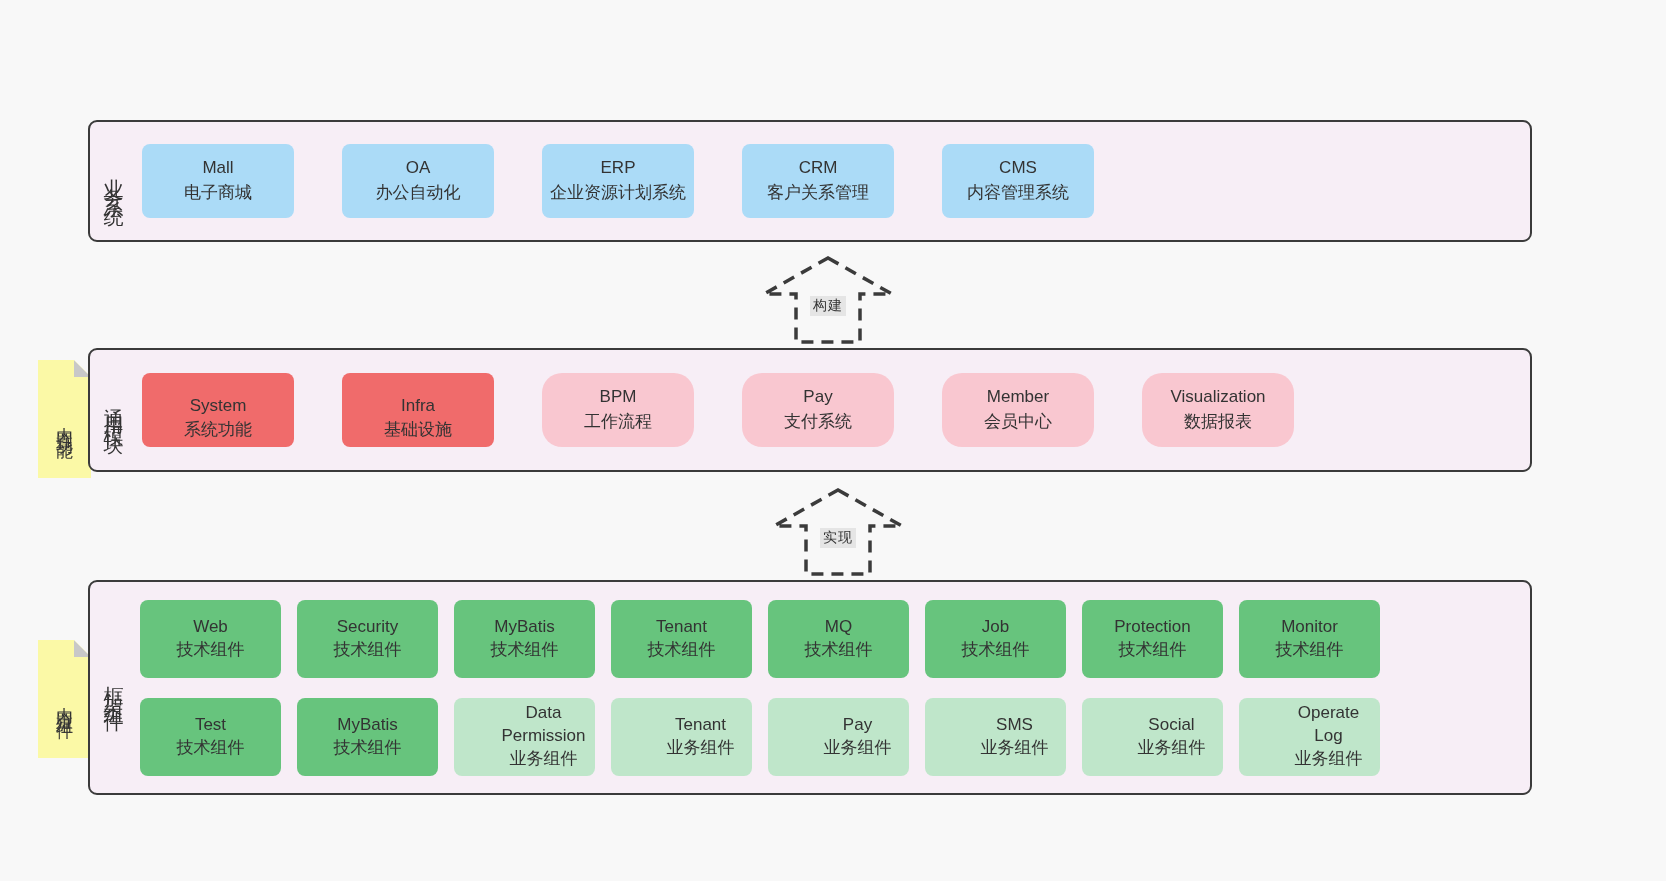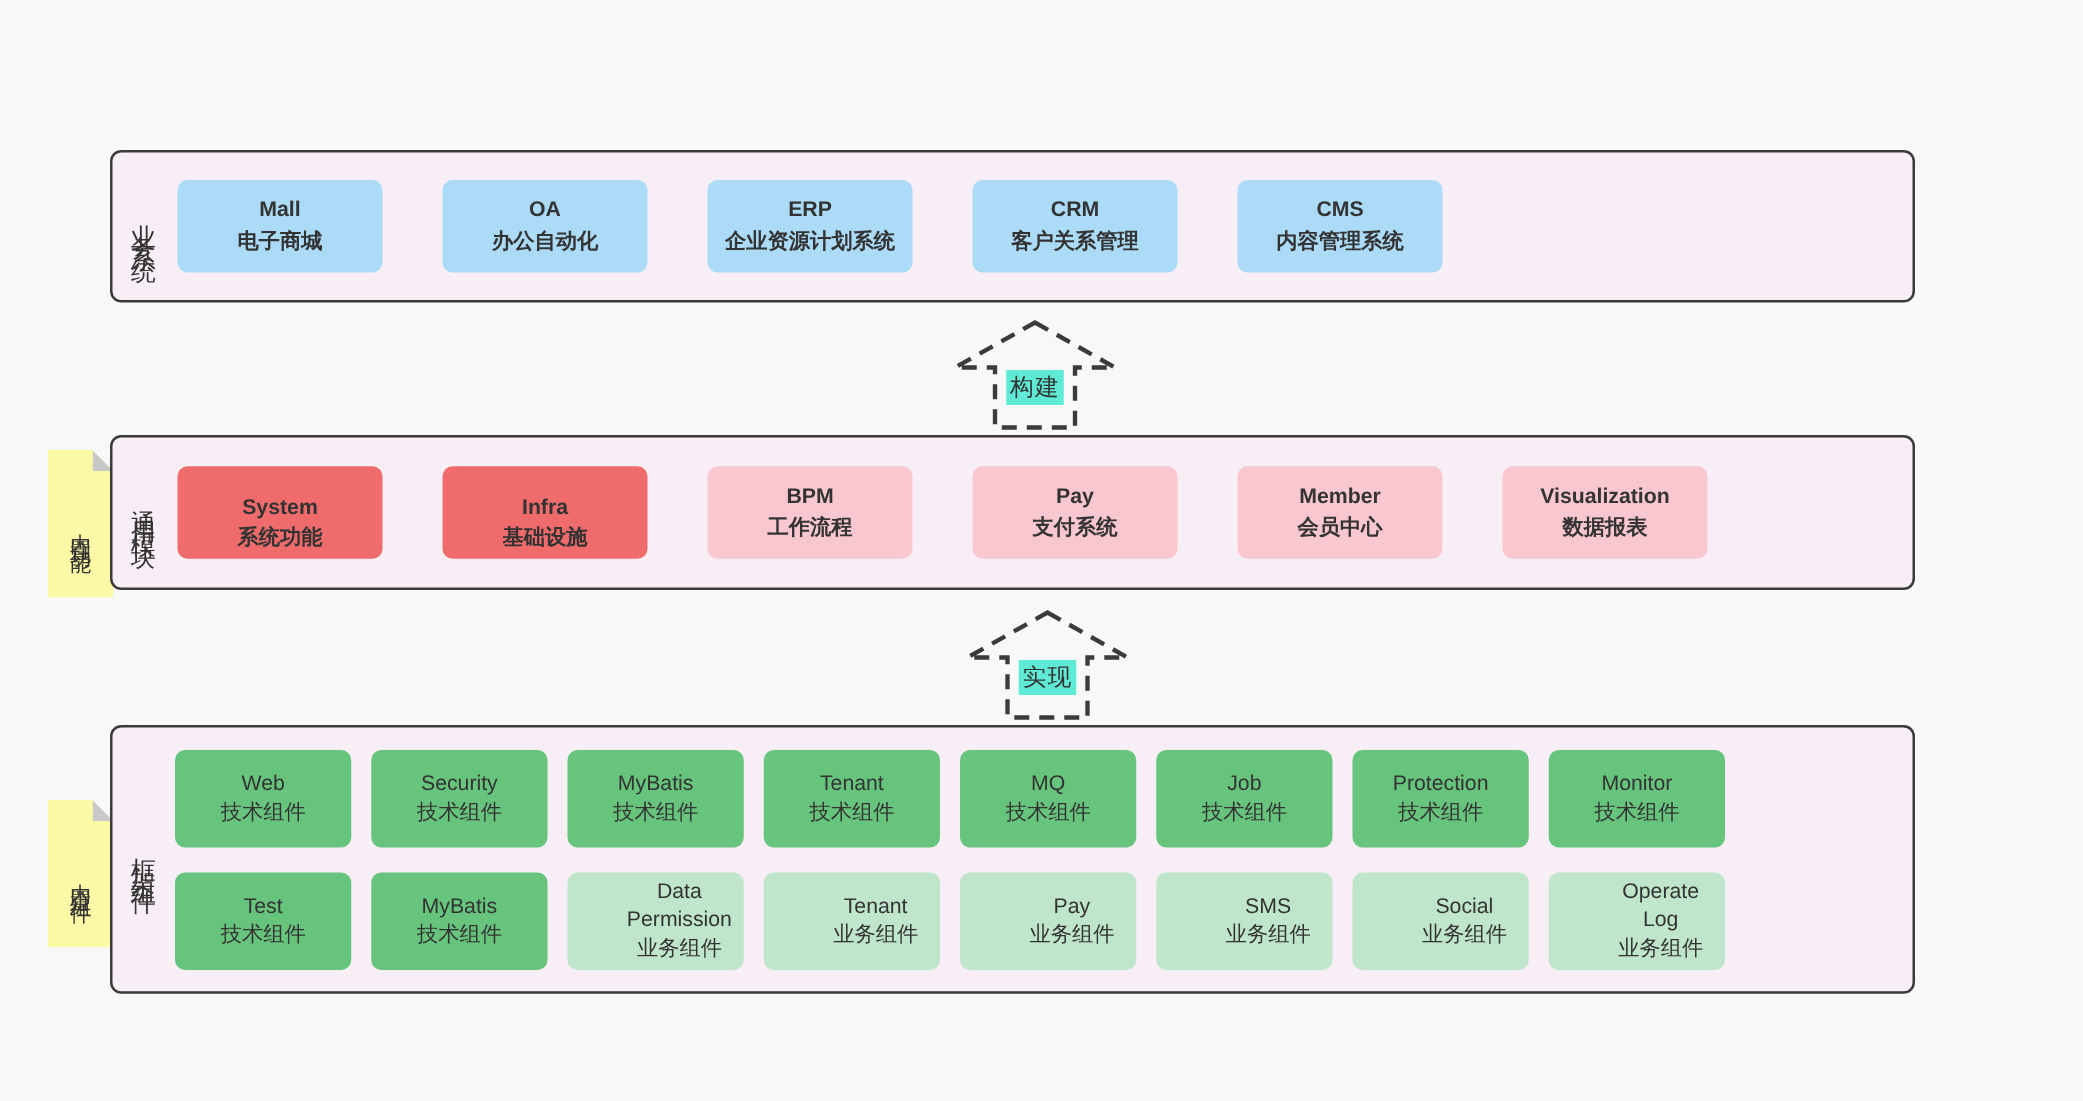--- a/index.html
+++ b/index.html
@@ -27,25 +27,25 @@
   .band2{top:348px;height:124px;}
   .band3{top:580px;height:215px;}
   .band1 .boxes,.band2 .boxes{gap:48px;margin-left:18px;}
   .band3 .col{flex:1;display:flex;flex-direction:column;gap:20px;margin-left:16px;}
   .band3 .row{display:flex;gap:16px;}
   .box{
     box-sizing:border-box;border-radius:8px;
     display:flex;flex-direction:column;align-items:center;justify-content:center;
     text-align:center;font-size:17px;line-height:1.45;padding:4px 8px;
   }
-  .band1 .box,.band2 .box{width:164px;height:74px;font-weight:bold;}
+  .band1 .box,.band2 .box{width:152px;height:74px;}
   .band3 .box{width:141px;height:78px;line-height:1.35;}
   .blue{background:var(--blue,#abdbf7);}
   .red{background:var(--red,#f06b6b);justify-content:flex-end;}
-  .pink{background:var(--pink,#f9c7d0);}
+  .pink{background:var(--pink,#f9c7d0);border-radius:20px;}
   .green{background:var(--green,#67c47d);}
   .lightgreen{background:var(--lightgreen,#bfe6ca);padding-left:46px;}
   .note{
     position:absolute;left:38px;width:53px;height:118px;
     background:var(--yellow,#fbf9a6);
     clip-path:polygon(0 0,calc(100% - 17px) 0,100% 17px,100% 100%,0 100%);
     display:flex;align-items:center;justify-content:center;
   }
   .note .fold{
     position:absolute;top:0;right:0;width:17px;height:17px;
@@ -57,21 +57,21 @@
     font-size:17px;letter-spacing:5px;line-height:1;margin-top:10px;
   }
   .note2{top:360px;}
   .note3{top:640px;}
   .arrow{position:absolute;width:140px;height:92px;}
   .arrow1{left:758px;top:254px;}
   .arrow2{left:768px;top:486px;}
   .arrow svg{position:absolute;inset:0;}
   .arrow-label{
     position:absolute;left:50%;top:42px;transform:translateX(-50%);
-    background:#5eead4;padding:1px 3px;font-size:19px;letter-spacing:1px;
+    background:#e5e5e5;padding:1px 3px;font-size:14px;letter-spacing:1px;
     white-space:nowrap;
   }
 </style>
 </head>
 <body>
 
 <div class="band band1">
   <div class="band-label">业务系统</div>
   <div class="boxes">
     <div class="box blue">

